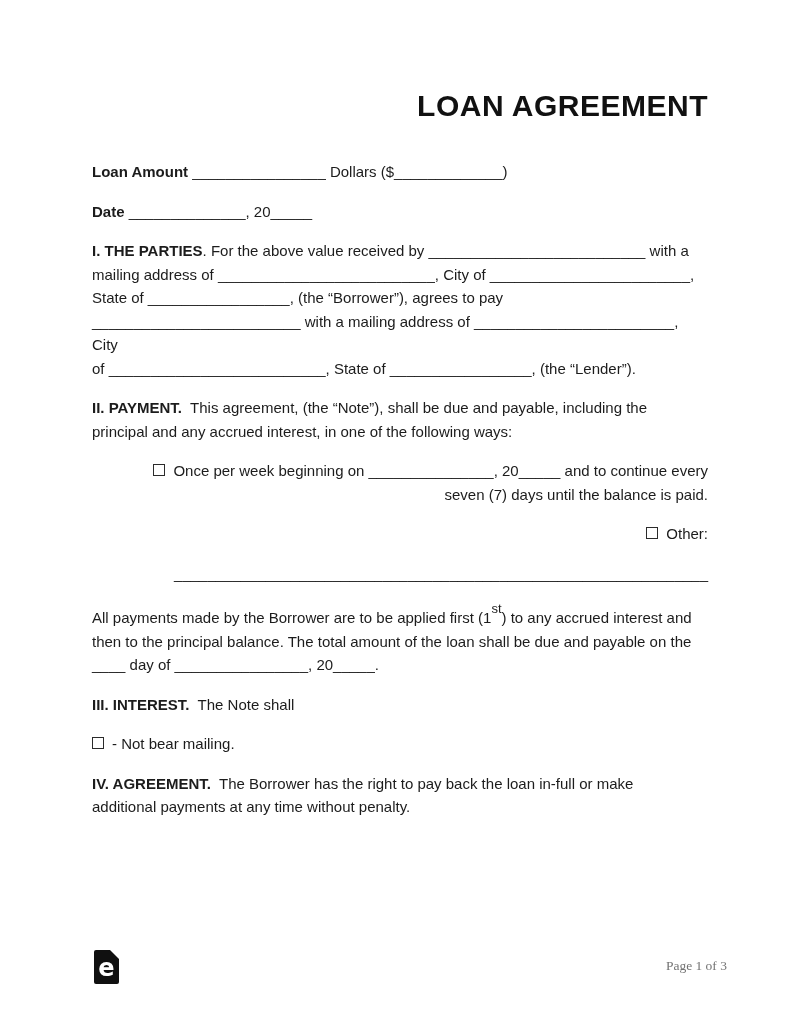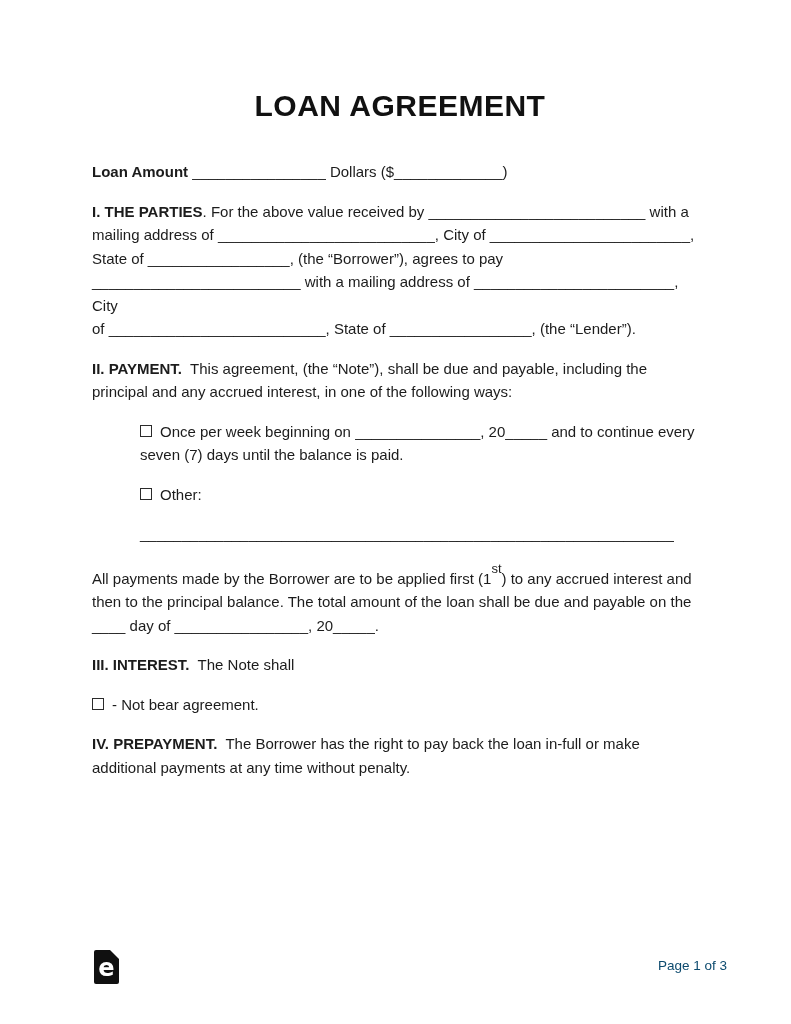--- a/index.html
+++ b/index.html
@@ -3,57 +3,58 @@
 <meta charset="utf-8">
 <style>
   html,body{margin:0;padding:0;background:#ffffff;}
   .page{
     width:791px;height:1024px;box-sizing:border-box;
     padding:0 83px 0 92px;position:relative;background:#fff;
     font-family:"Liberation Sans",sans-serif;color:#1c1c1c;
     font-size:15px;line-height:23.5px;overflow:hidden;
   }
   .title{
-    font-size:30px;line-height:36px;font-weight:700;text-align:center;
+    font-size:30px;line-height:36px;font-weight:700;text-align:right;
     letter-spacing:.5px;margin:88px 0 36px 0;color:#111;
   }
   .para{margin:0 0 16px 0;}
   .t,.b{white-space:pre-wrap;}
   .b{font-weight:700;}
-  .indent{margin-left:48px;}
+  .indent{margin-left:48px;text-align:right;}
   .cb{
     display:inline-block;width:10px;height:10px;
     border:1.5px solid #2b2b2b;margin-right:8px;vertical-align:0;
     background:#fff;cursor:pointer;
   }
   sup.st{font-size:13px;position:relative;top:-4.5px;white-space:pre-wrap;}
   .logo{
     position:absolute;left:94px;top:950px;width:25px;height:34px;
     background:#101010;border-radius:2px 0 2px 2px;
   }
   .logo::before{
     content:"";position:absolute;top:0;right:0;width:0;height:0;
     border-style:solid;border-width:0 9px 9px 0;
     border-color:#fff #fff #101010 #101010;
   }
   .logo-e{
     display:block;width:100%;text-align:center;color:#fff;font-weight:700;
     font-size:24px;line-height:37px;font-family:"DejaVu Sans",sans-serif;
   }
-  .pageno{position:absolute;right:64px;top:957px;font-size:13.5px;line-height:18px;color:#0c4a6e;}
+  .pageno{position:absolute;right:64px;top:957px;font-size:13.5px;line-height:18px;color:#737373;font-family:Liberation Serif, serif;}
 </style>
 </head>
 <body>
 
 <div class="page">
 
   <h1 class="title">LOAN AGREEMENT</h1>
 
   <p class="para"><strong class="b">Loan Amount</strong><span class="t"> ________________ Dollars ($_____________)</span></p>
 
+  <p class="para"><strong class="b">Date</strong><span class="t"> ______________, 20_____</span></p>
 
   <p class="para"><strong class="b">I. THE PARTIES</strong><span class="t">. For the above value received by __________________________ with a
 mailing address of __________________________, City of ________________________,
 State of _________________, (the “Borrower”), agrees to pay
 _________________________ with a mailing address of ________________________, City
 of __________________________, State of _________________, (the “Lender”).</span></p>
 
   <p class="para"><strong class="b">II. PAYMENT.</strong><span class="t">  This agreement, (the “Note”), shall be due and payable, including the
 principal and any accrued interest, in one of the following ways:</span></p>
 
@@ -65,23 +66,23 @@
 
   <p class="para indent"><span class="t">________________________________________________________________</span></p>
 
   <p class="para"><span class="t">All payments made by the Borrower are to be applied first (1</span><sup class="st">st</sup><span class="t">) to any accrued interest and
 then to the principal balance. The total amount of the loan shall be due and payable on the
 ____ day of ________________, 20_____.</span></p>
 
   <p class="para"><strong class="b">III. INTEREST.</strong><span class="t">  The Note shall</span></p>
 
 
-  <p class="para"><span class="cb"></span><span class="t">- Not bear agreement.</span></p>
+  <p class="para"><span class="cb"></span><span class="t">- Not bear mailing.</span></p>
 
-  <p class="para"><strong class="b">IV. PREPAYMENT.</strong><span class="t">  The Borrower has the right to pay back the loan in-full or make
+  <p class="para"><strong class="b">IV. AGREEMENT.</strong><span class="t">  The Borrower has the right to pay back the loan in-full or make
 additional payments at any time without penalty.</span></p>
 
   <div class="logo">
       <span class="logo-e">e</span>
     </div>
 
   <div class="pageno">Page 1 of 3</div>
 
 </div>
 

